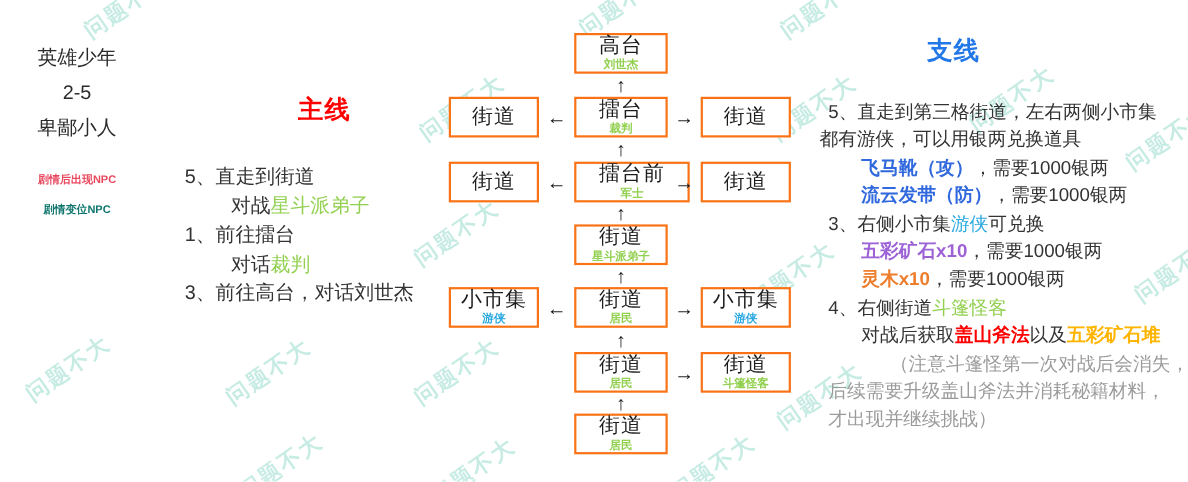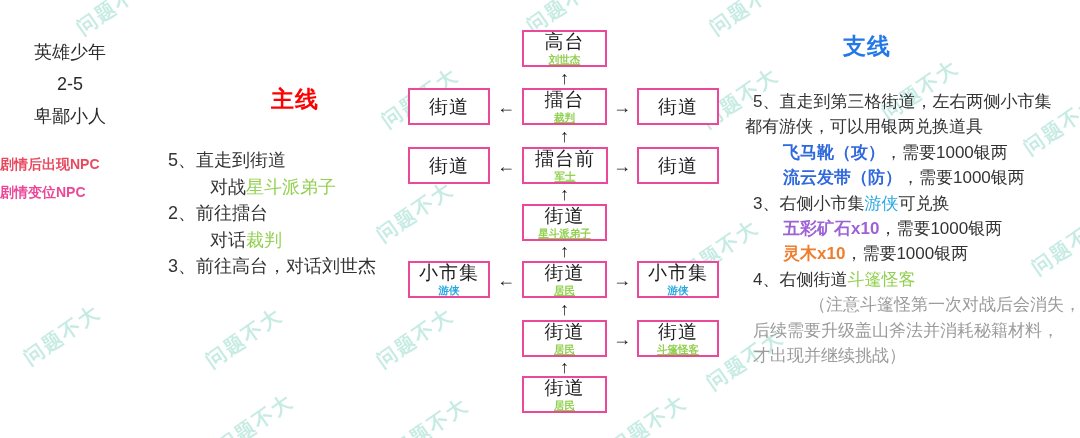--- a/index.html
+++ b/index.html
@@ -6,22 +6,22 @@
   .stage{position:relative;width:1080px;height:438px;background:#fff;overflow:hidden;
          font-family:"Liberation Sans","DejaVu Sans",sans-serif;}
 
   
   .wm{position:absolute;font-size:20px;font-weight:bold;letter-spacing:2px;white-space:nowrap;
       color:var(--wm);opacity:.32;transform:translate(-50%,-50%) rotate(-35deg);pointer-events:none;}
 
   
   .title-block{position:absolute;left:0;top:36px;width:140px;text-align:center;
                font-size:18px;line-height:32px;color:#2b2b2b;}
-  .legend{position:absolute;left:0;top:150px;width:140px;
-          font-size:14px;font-weight:bold;line-height:28px;}
+  .legend{position:absolute;left:0;top:150px;width:140px;text-align:center;
+          font-size:10px;font-weight:bold;line-height:28px;}
 
   
   .heading{position:absolute;font-size:23px;font-weight:bold;letter-spacing:1px;}
   .main-heading{left:271px;top:84px;color:var(--heading_red);}
   .side-heading{left:843px;top:31px;color:var(--heading_blue);}
 
   
   .quest{position:absolute;color:var(--text);}
   .main-quest{left:168px;top:147px;width:235px;font-size:18px;line-height:26.5px;}
   .side-quest{left:745px;top:89px;width:315px;font-size:17px;line-height:25.4px;}
@@ -37,25 +37,25 @@
   .sg-green{color:var(--green);}
   .sg-lightblue{color:var(--lightblue);}
   .sg-blue{color:var(--blue);font-weight:bold;}
   .sg-purple{color:var(--purple);font-weight:bold;}
   .sg-orange{color:var(--orange);font-weight:bold;}
   .sg-red{color:var(--red);font-weight:bold;}
   .sg-amber{color:var(--amber);font-weight:bold;}
   .sg-gray{color:var(--gray);}
 
   
-  .node{position:absolute;box-sizing:border-box;border:2px solid #ec4899;background:#fff;
+  .node{position:absolute;box-sizing:border-box;border:2px solid #f97316;background:#fff;
         display:flex;flex-direction:column;align-items:center;justify-content:center;}
   .node .lbl{font-size:19px;line-height:20px;color:#1c1c1c;letter-spacing:1px;}
   .node .sub{font-size:10.5px;line-height:11px;font-weight:bold;margin-top:2px;letter-spacing:0;}
-  .sub-green{color:var(--green);text-decoration:underline;}
+  .sub-green{color:var(--green);}
   .sub-lightblue{color:var(--lightblue);}
   .arrow{position:absolute;font-size:18px;line-height:18px;color:#1c1c1c;
          transform:translate(-50%,-50%);}
 </style>
 </head>
 <body>
 
 <div class="stage">
   <div id="wm-layer">
       <div class="wm" style="left: 115px; top: 5px;">问题不大</div>
@@ -77,28 +77,28 @@
       <div class="wm" style="left: 648px; top: 425px;">问题不大</div>
     </div>
 
   <div class="title-block" id="title-block">
       <div>英雄少年</div>
       <div>2-5</div>
       <div>卑鄙小人</div>
     </div>
   <div class="legend" id="legend">
       <div style="color: rgb(232, 73, 95);">剧情后出现NPC</div>
-      <div style="color: #ec4899;">剧情变位NPC</div>
+      <div style="color: #0f766e;">剧情变位NPC</div>
     </div>
 
   <div class="heading main-heading">主线</div>
   <div class="quest main-quest" id="main-quest">
       <div class="ln ind-n"><span class="sg-text">5、直走到街道</span></div>
       <div class="ln ind-c"><span class="sg-text">对战</span><span class="sg-green">星斗派弟子</span></div>
-      <div class="ln ind-n"><span class="sg-text">2、前往擂台</span></div>
+      <div class="ln ind-n"><span class="sg-text">1、前往擂台</span></div>
       <div class="ln ind-c"><span class="sg-text">对话</span><span class="sg-green">裁判</span></div>
       <div class="ln ind-n"><span class="sg-text">3、前往高台，对话刘世杰</span></div>
     </div>
 
   <div id="flow-layer">
       <div class="node" style="left: 522px; top: 30px; width: 85px; height: 37px;">
         <div class="lbl">高台</div>
         <div class="sub sub-green">刘世杰</div>
       </div>
       <div class="node" style="left: 408px; top: 88px; width: 82px; height: 37px;">
@@ -107,21 +107,21 @@
       <div class="node" style="left: 522px; top: 88px; width: 85px; height: 37px;">
         <div class="lbl">擂台</div>
         <div class="sub sub-green">裁判</div>
       </div>
       <div class="node" style="left: 637px; top: 88px; width: 82px; height: 37px;">
         <div class="lbl">街道</div>
       </div>
       <div class="node" style="left: 408px; top: 147px; width: 82px; height: 37px;">
         <div class="lbl">街道</div>
       </div>
-      <div class="node" style="left: 522px; top: 147px; width: 86px; height: 37px;">
+      <div class="node" style="left: 522px; top: 147px; width: 105px; height: 37px;">
         <div class="lbl">擂台前</div>
         <div class="sub sub-green">军士</div>
       </div>
       <div class="node" style="left: 637px; top: 147px; width: 82px; height: 37px;">
         <div class="lbl">街道</div>
       </div>
       <div class="node" style="left: 522px; top: 204px; width: 85px; height: 37px;">
         <div class="lbl">街道</div>
         <div class="sub sub-green">星斗派弟子</div>
       </div>
@@ -167,17 +167,18 @@
   <div class="heading side-heading">支线</div>
   <div class="quest side-quest" id="side-quest">
       <div class="ln ind-n"><span class="sg-text">5、直走到第三格街道，左右两侧小市集</span></div>
       <div class="ln ind-w"><span class="sg-text">都有游侠，可以用银两兑换道具</span></div>
       <div class="ln ind-i"><span class="sg-blue">飞马靴（攻）</span><span class="sg-text">，需要1000银两</span></div>
       <div class="ln ind-i"><span class="sg-blue">流云发带（防）</span><span class="sg-text">，需要1000银两</span></div>
       <div class="ln ind-n"><span class="sg-text">3、右侧小市集</span><span class="sg-lightblue">游侠</span><span class="sg-text">可兑换</span></div>
       <div class="ln ind-i"><span class="sg-purple">五彩矿石x10</span><span class="sg-text">，需要1000银两</span></div>
       <div class="ln ind-i"><span class="sg-orange">灵木x10</span><span class="sg-text">，需要1000银两</span></div>
       <div class="ln ind-n"><span class="sg-text">4、右侧街道</span><span class="sg-green">斗篷怪客</span></div>
+      <div class="ln ind-i"><span class="sg-text">对战后获取</span><span class="sg-red">盖山斧法</span><span class="sg-text">以及</span><span class="sg-amber">五彩矿石堆</span></div>
       <div class="ln ind-p"><span class="sg-gray">（注意斗篷怪第一次对战后会消失，</span></div>
       <div class="ln ind-n"><span class="sg-gray">后续需要升级盖山斧法并消耗秘籍材料，</span></div>
       <div class="ln ind-n"><span class="sg-gray">才出现并继续挑战）</span></div>
     </div>
 </div>
 
 </body></html>

